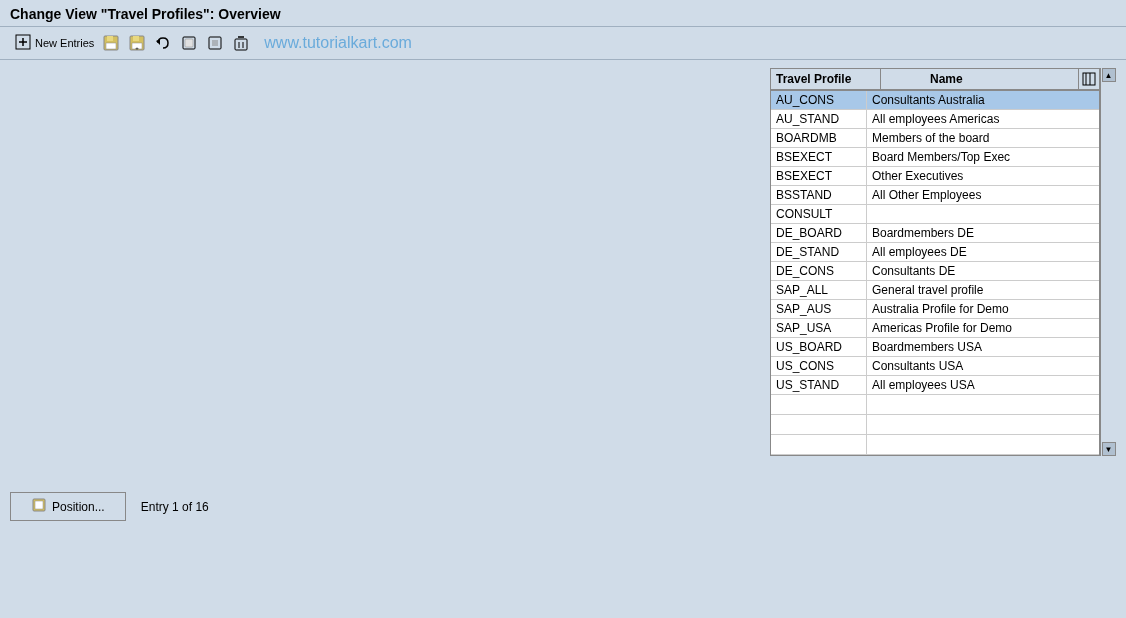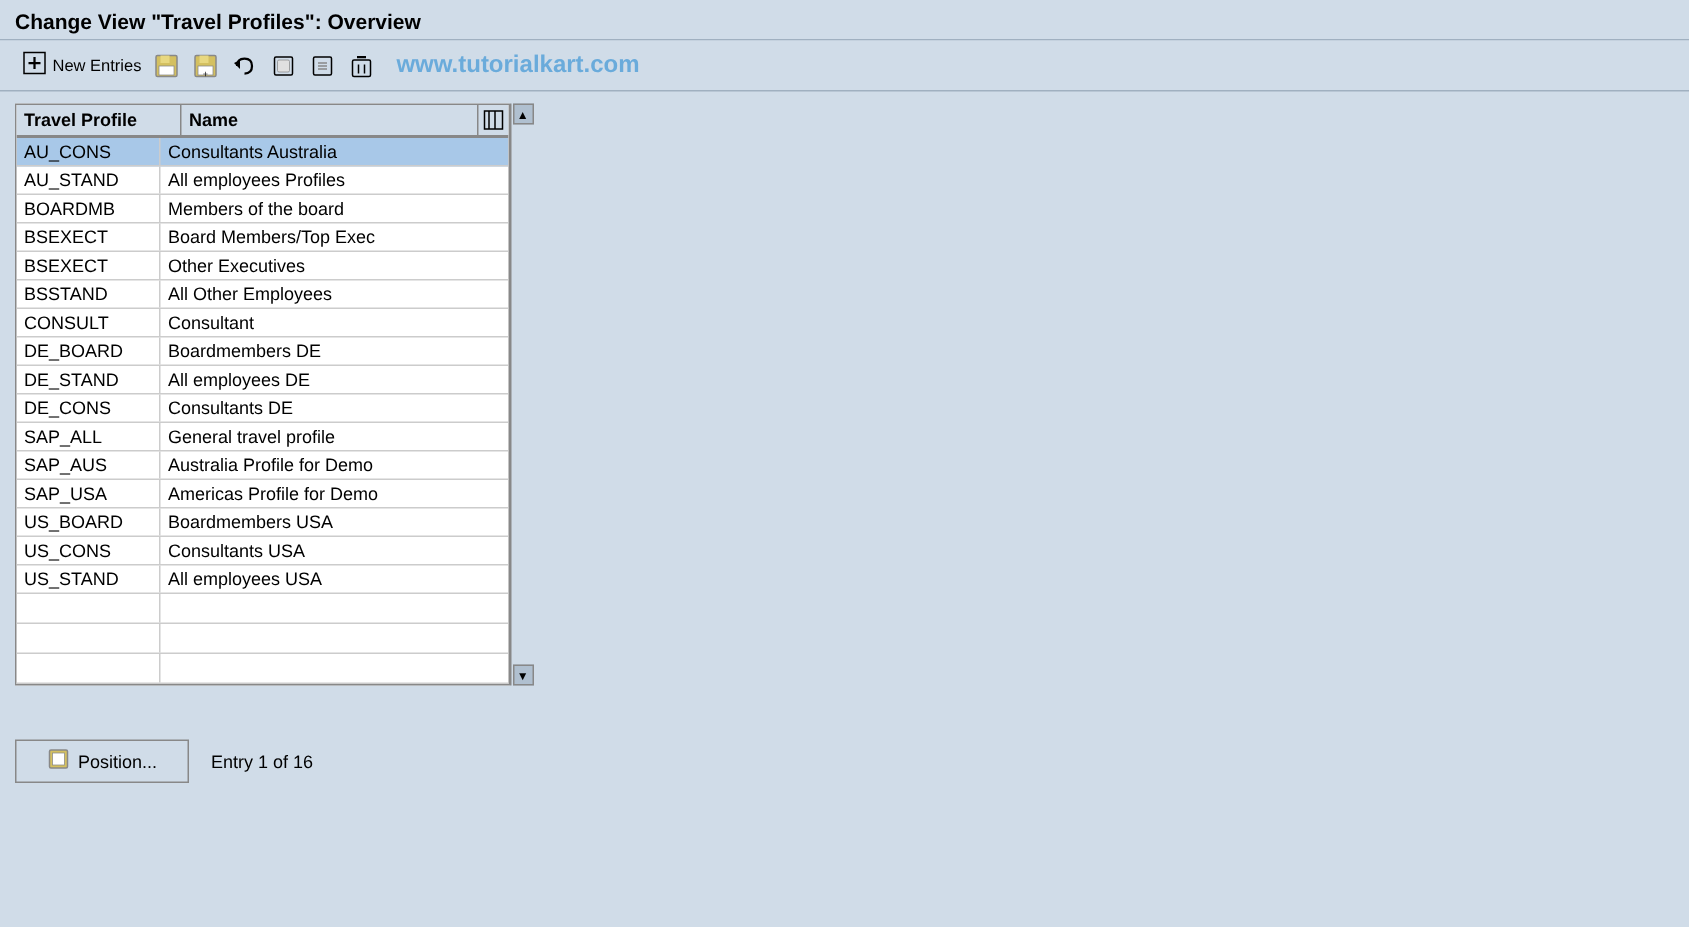--- a/index.html
+++ b/index.html
@@ -44,21 +44,21 @@
       width: 18px;
       height: 18px;
       display: inline-flex;
       align-items: center;
       justify-content: center;
     }
 
     .watermark {
       color: #6aabdb;
       font-size: 16px;
-      font-weight: bold;
+      font-weight: normal;
       margin-left: 10px;
     }
 
     .main-content {
       padding: 8px 10px;
       display: flex;
       flex-direction: column;
       gap: 10px;
     }
 
@@ -82,20 +82,21 @@
     .table-header .col-profile {
       width: 110px;
       padding: 3px 5px;
       border-right: 1px solid #888;
     }
 
     .table-header .col-name {
       flex: 1;
       padding: 3px 5px;
       border-right: 1px solid #888;
+      margin-left: 44px;
     }
 
     .table-header .col-icon {
       width: 20px;
       display: flex;
       align-items: center;
       justify-content: center;
       cursor: pointer;
     }
 
@@ -140,20 +141,21 @@
       border: 1px solid #888;
       cursor: pointer;
       display: flex;
       align-items: center;
       justify-content: center;
       font-size: 8px;
     }
 
     .table-wrapper {
       display: flex;
+      justify-content: flex-end;
     }
 
     .bottom-bar {
       display: flex;
       align-items: center;
       gap: 15px;
       padding: 8px 10px;
       margin-top: 20px;
     }
 
@@ -279,41 +281,40 @@
       </div>
 
       <div class="table-body" id="table-body">
 
       <div class="table-row selected">
             <div class="col-profile">AU_CONS</div>
             <div class="col-name">Consultants Australia</div>
           </div>
           <div class="table-row">
             <div class="col-profile">AU_STAND</div>
-            <div class="col-name">All employees Profiles</div>
+            <div class="col-name">All employees Americas</div>
           </div>
           <div class="table-row">
             <div class="col-profile">BOARDMB</div>
             <div class="col-name">Members of the board</div>
           </div>
           <div class="table-row">
             <div class="col-profile">BSEXECT</div>
             <div class="col-name">Board Members/Top Exec</div>
           </div>
           <div class="table-row">
             <div class="col-profile">BSEXECT</div>
             <div class="col-name">Other Executives</div>
           </div>
           <div class="table-row">
             <div class="col-profile">BSSTAND</div>
             <div class="col-name">All Other Employees</div>
           </div>
           <div class="table-row">
             <div class="col-profile">CONSULT</div>
-            <div class="col-name">Consultant</div>
           </div>
           <div class="table-row">
             <div class="col-profile">DE_BOARD</div>
             <div class="col-name">Boardmembers DE</div>
           </div>
           <div class="table-row">
             <div class="col-profile">DE_STAND</div>
             <div class="col-name">All employees DE</div>
           </div>
           <div class="table-row">

